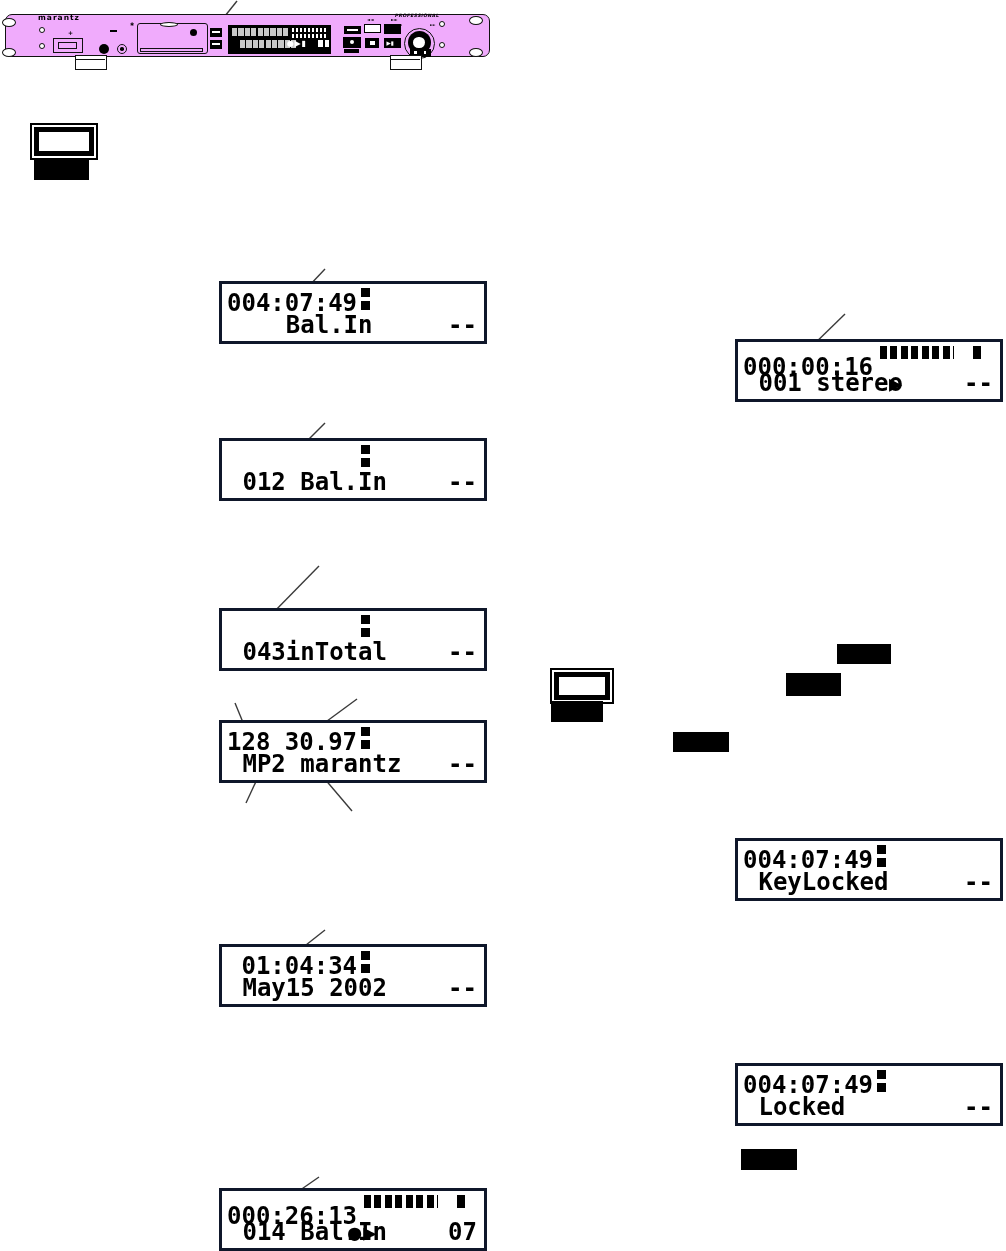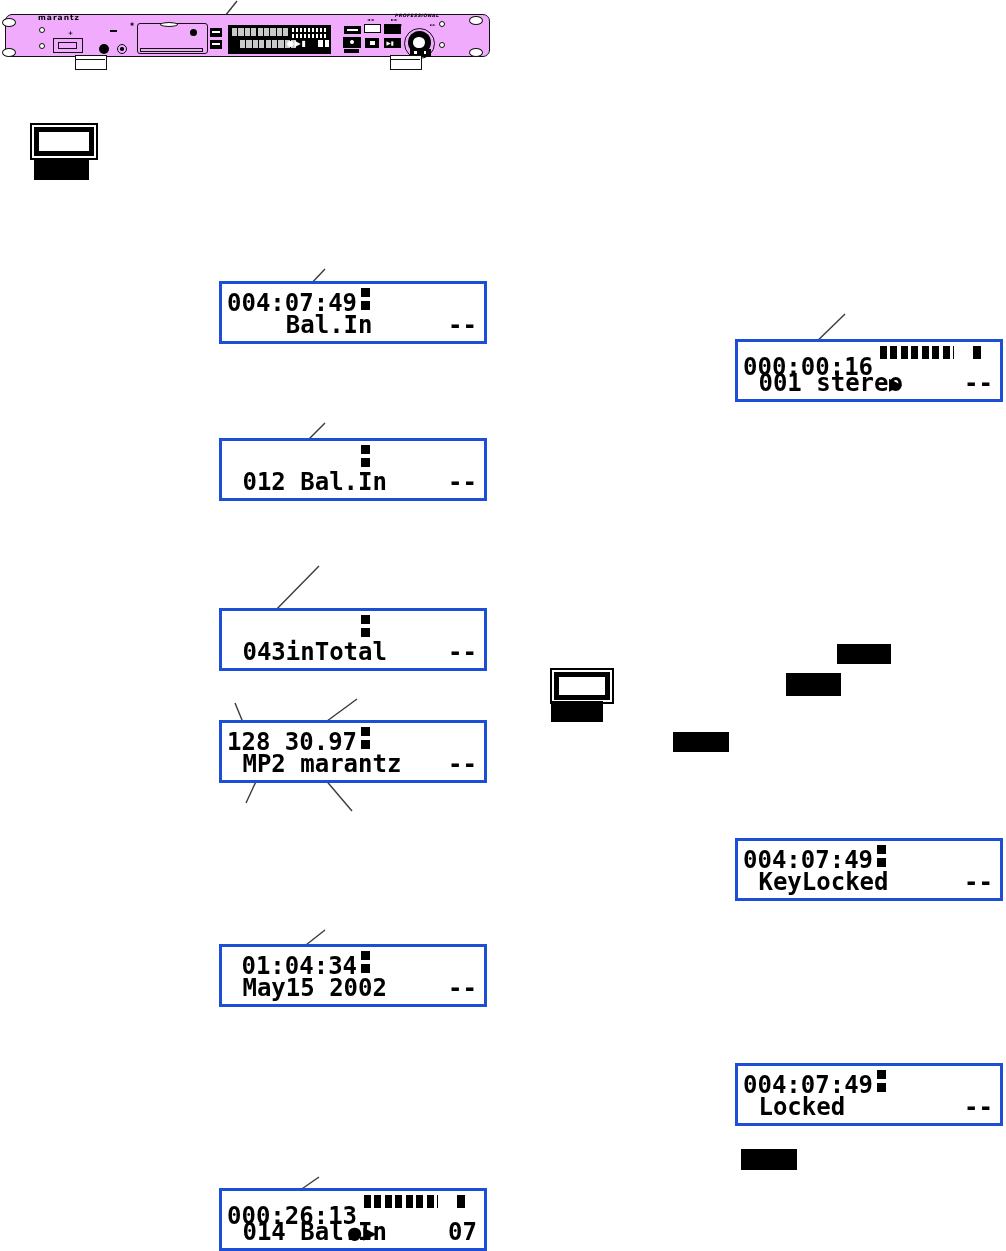--- a/index.html
+++ b/index.html
@@ -58,21 +58,21 @@
   .jbar::before{content:"";position:absolute;left:4px;top:2.6px;width:2.6px;height:2.6px;background:#fff;}
   .jbar::after{content:"";position:absolute;left:13.5px;top:2.6px;width:2.6px;height:2.6px;background:#fff;}
   .foot{position:absolute;width:30px;height:13px;border:1.6px solid #111;background:#fff;}
   .foot::after{content:"";position:absolute;left:-1px;top:3px;width:30px;height:1.4px;background:#111;}
 
   
   .keycap{position:absolute;border:5px solid #000;outline:2px solid #000;outline-offset:2px;background:#fff;}
   .bbox{position:absolute;background:#000;}
 
   
-  .lcd{position:absolute;width:268px;height:63px;border:3px solid #1d4ed8;background:#fff;
+  .lcd{position:absolute;width:268px;height:63px;border:3px solid #0f172a;background:#fff;
        box-sizing:border-box;font:bold 24px "DejaVu Sans Mono",monospace;}
   .lcd .t1{position:absolute;left:5px;top:5px;white-space:pre;}
   .lcd.barsv .t1{top:11px;}
   .lcd .t2{position:absolute;left:6px;bottom:2px;white-space:pre;}
   .lcd .r2{position:absolute;right:7px;bottom:2px;white-space:pre;}
   .lcd .mid{position:absolute;bottom:3px;font-size:22px;letter-spacing:2px;}
   .lcd .mid.pa{left:151px;}
   .lcd .mid.pb{left:126px;}
   .dots{position:absolute;left:139px;top:4px;width:9px;height:23px;}
   .dots::before,.dots::after{content:"";position:absolute;left:0;width:9px;height:9px;background:#000;}

